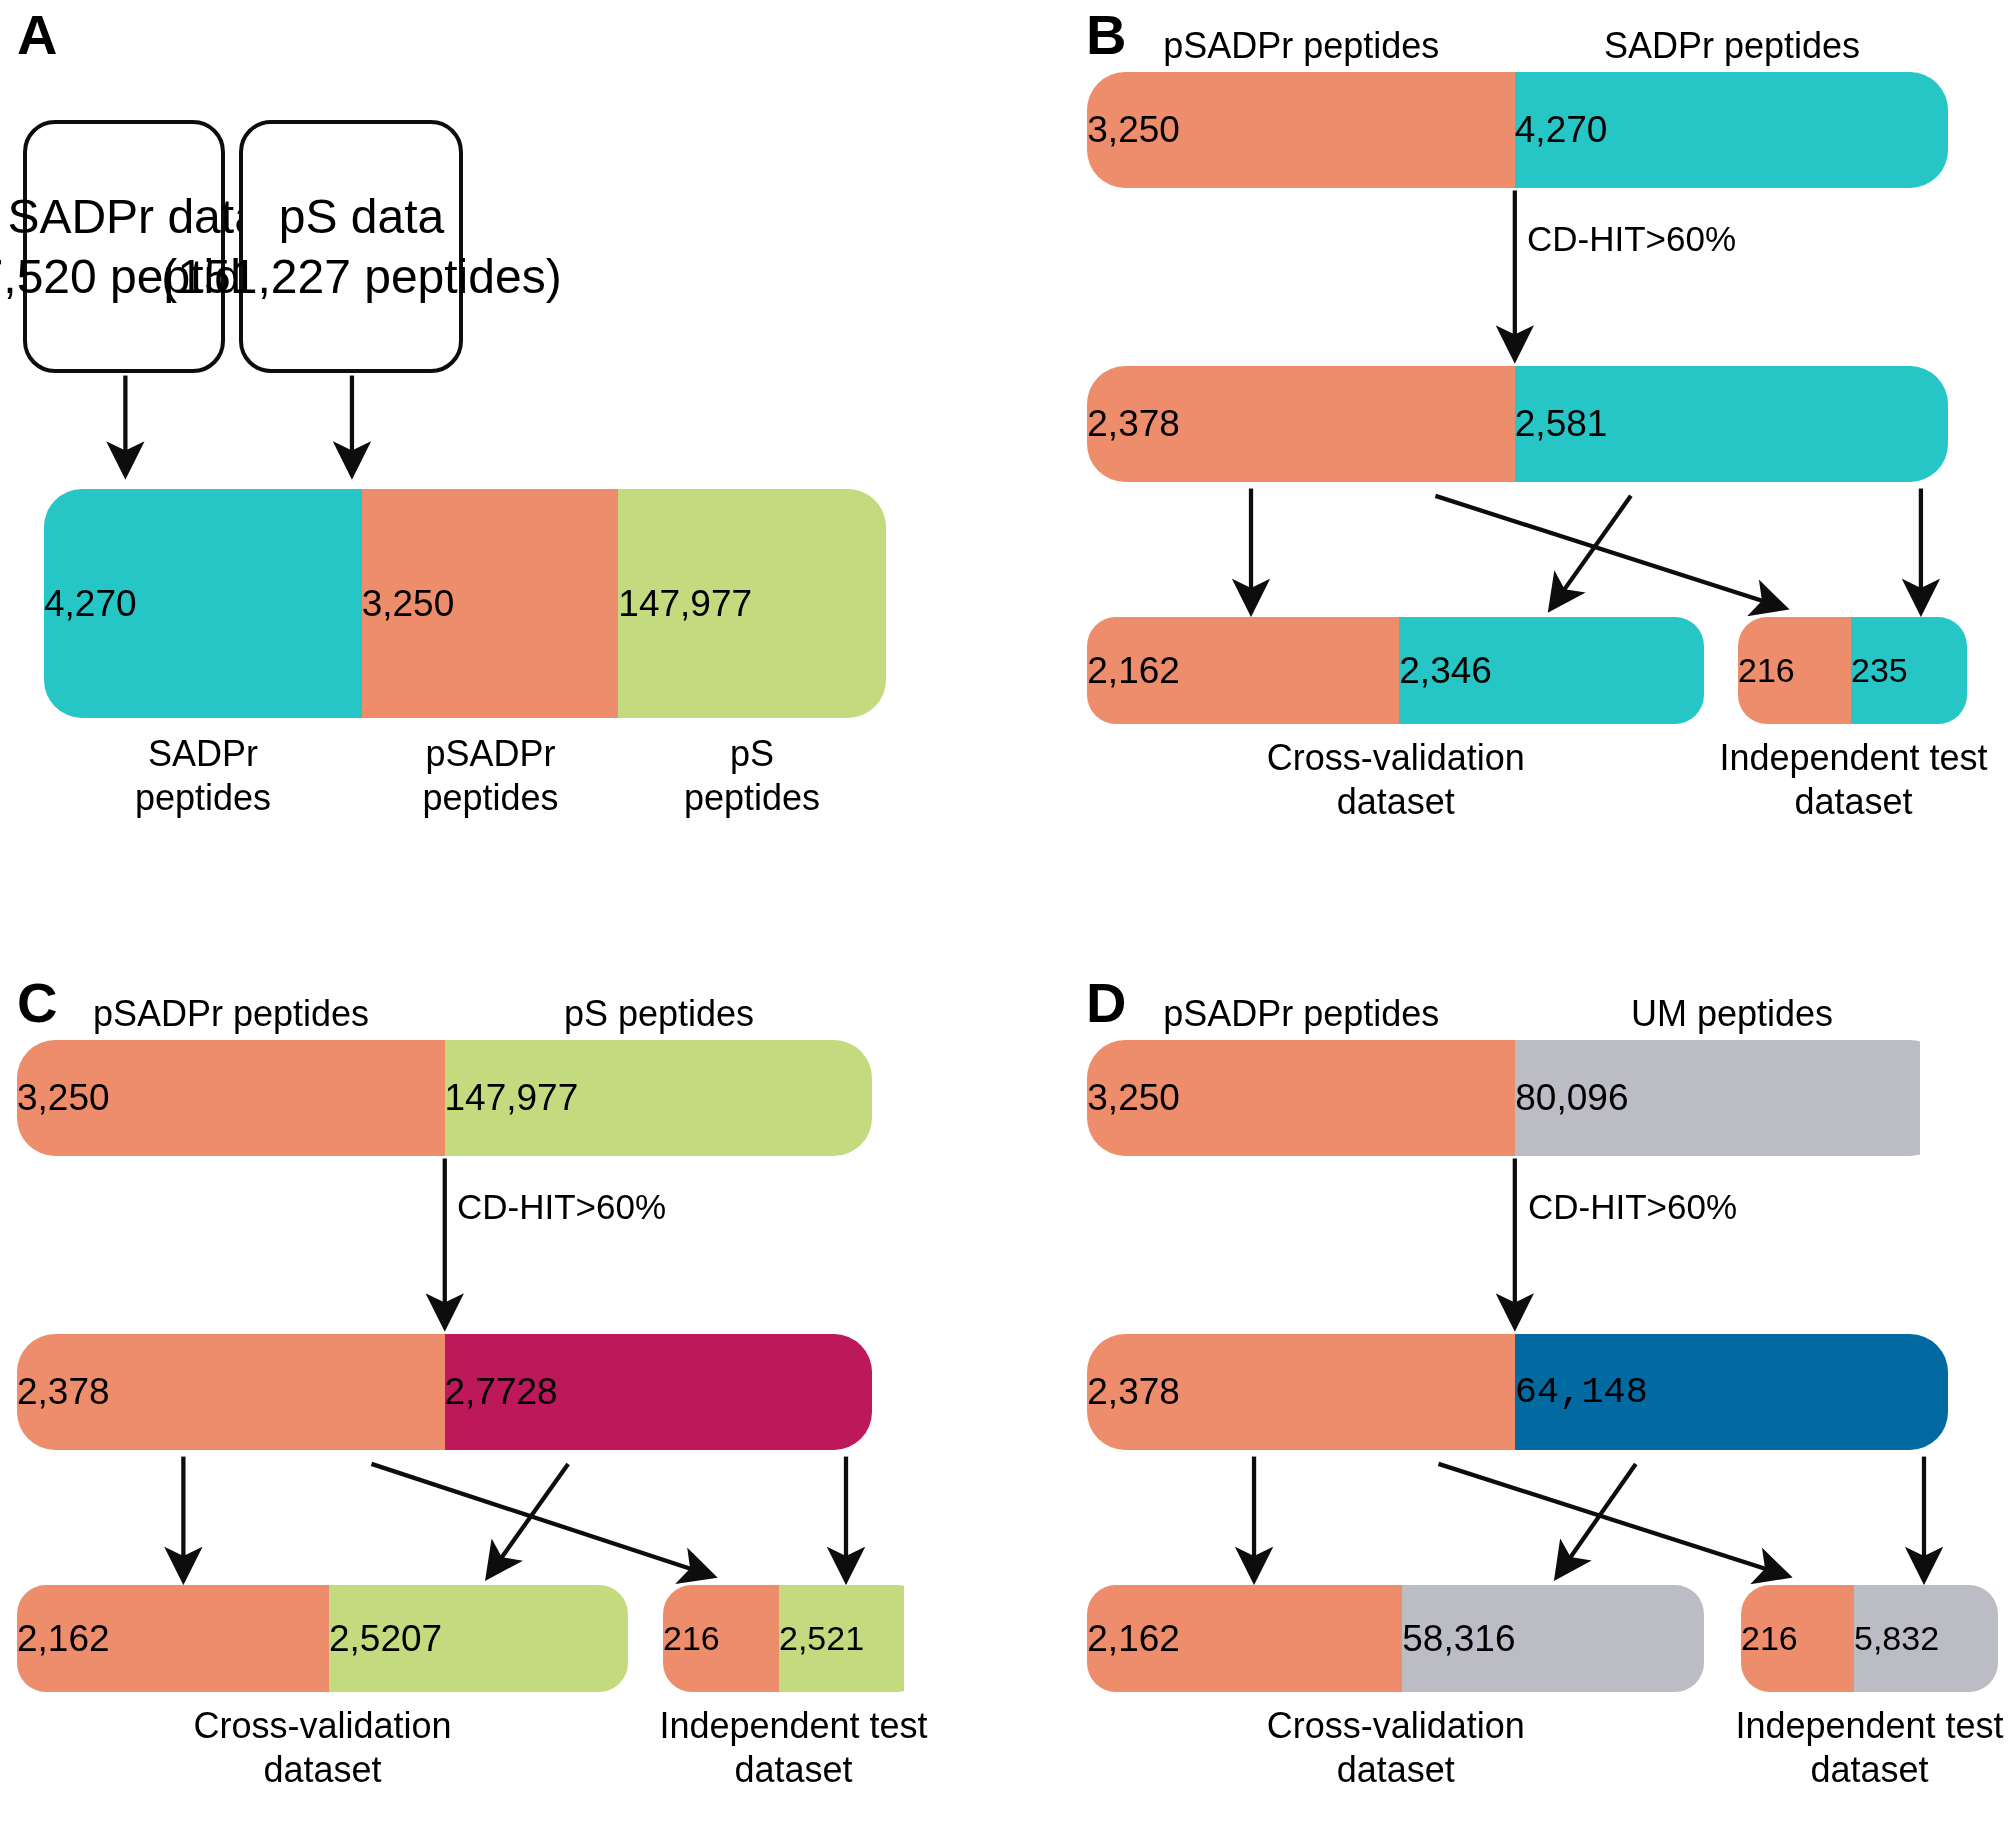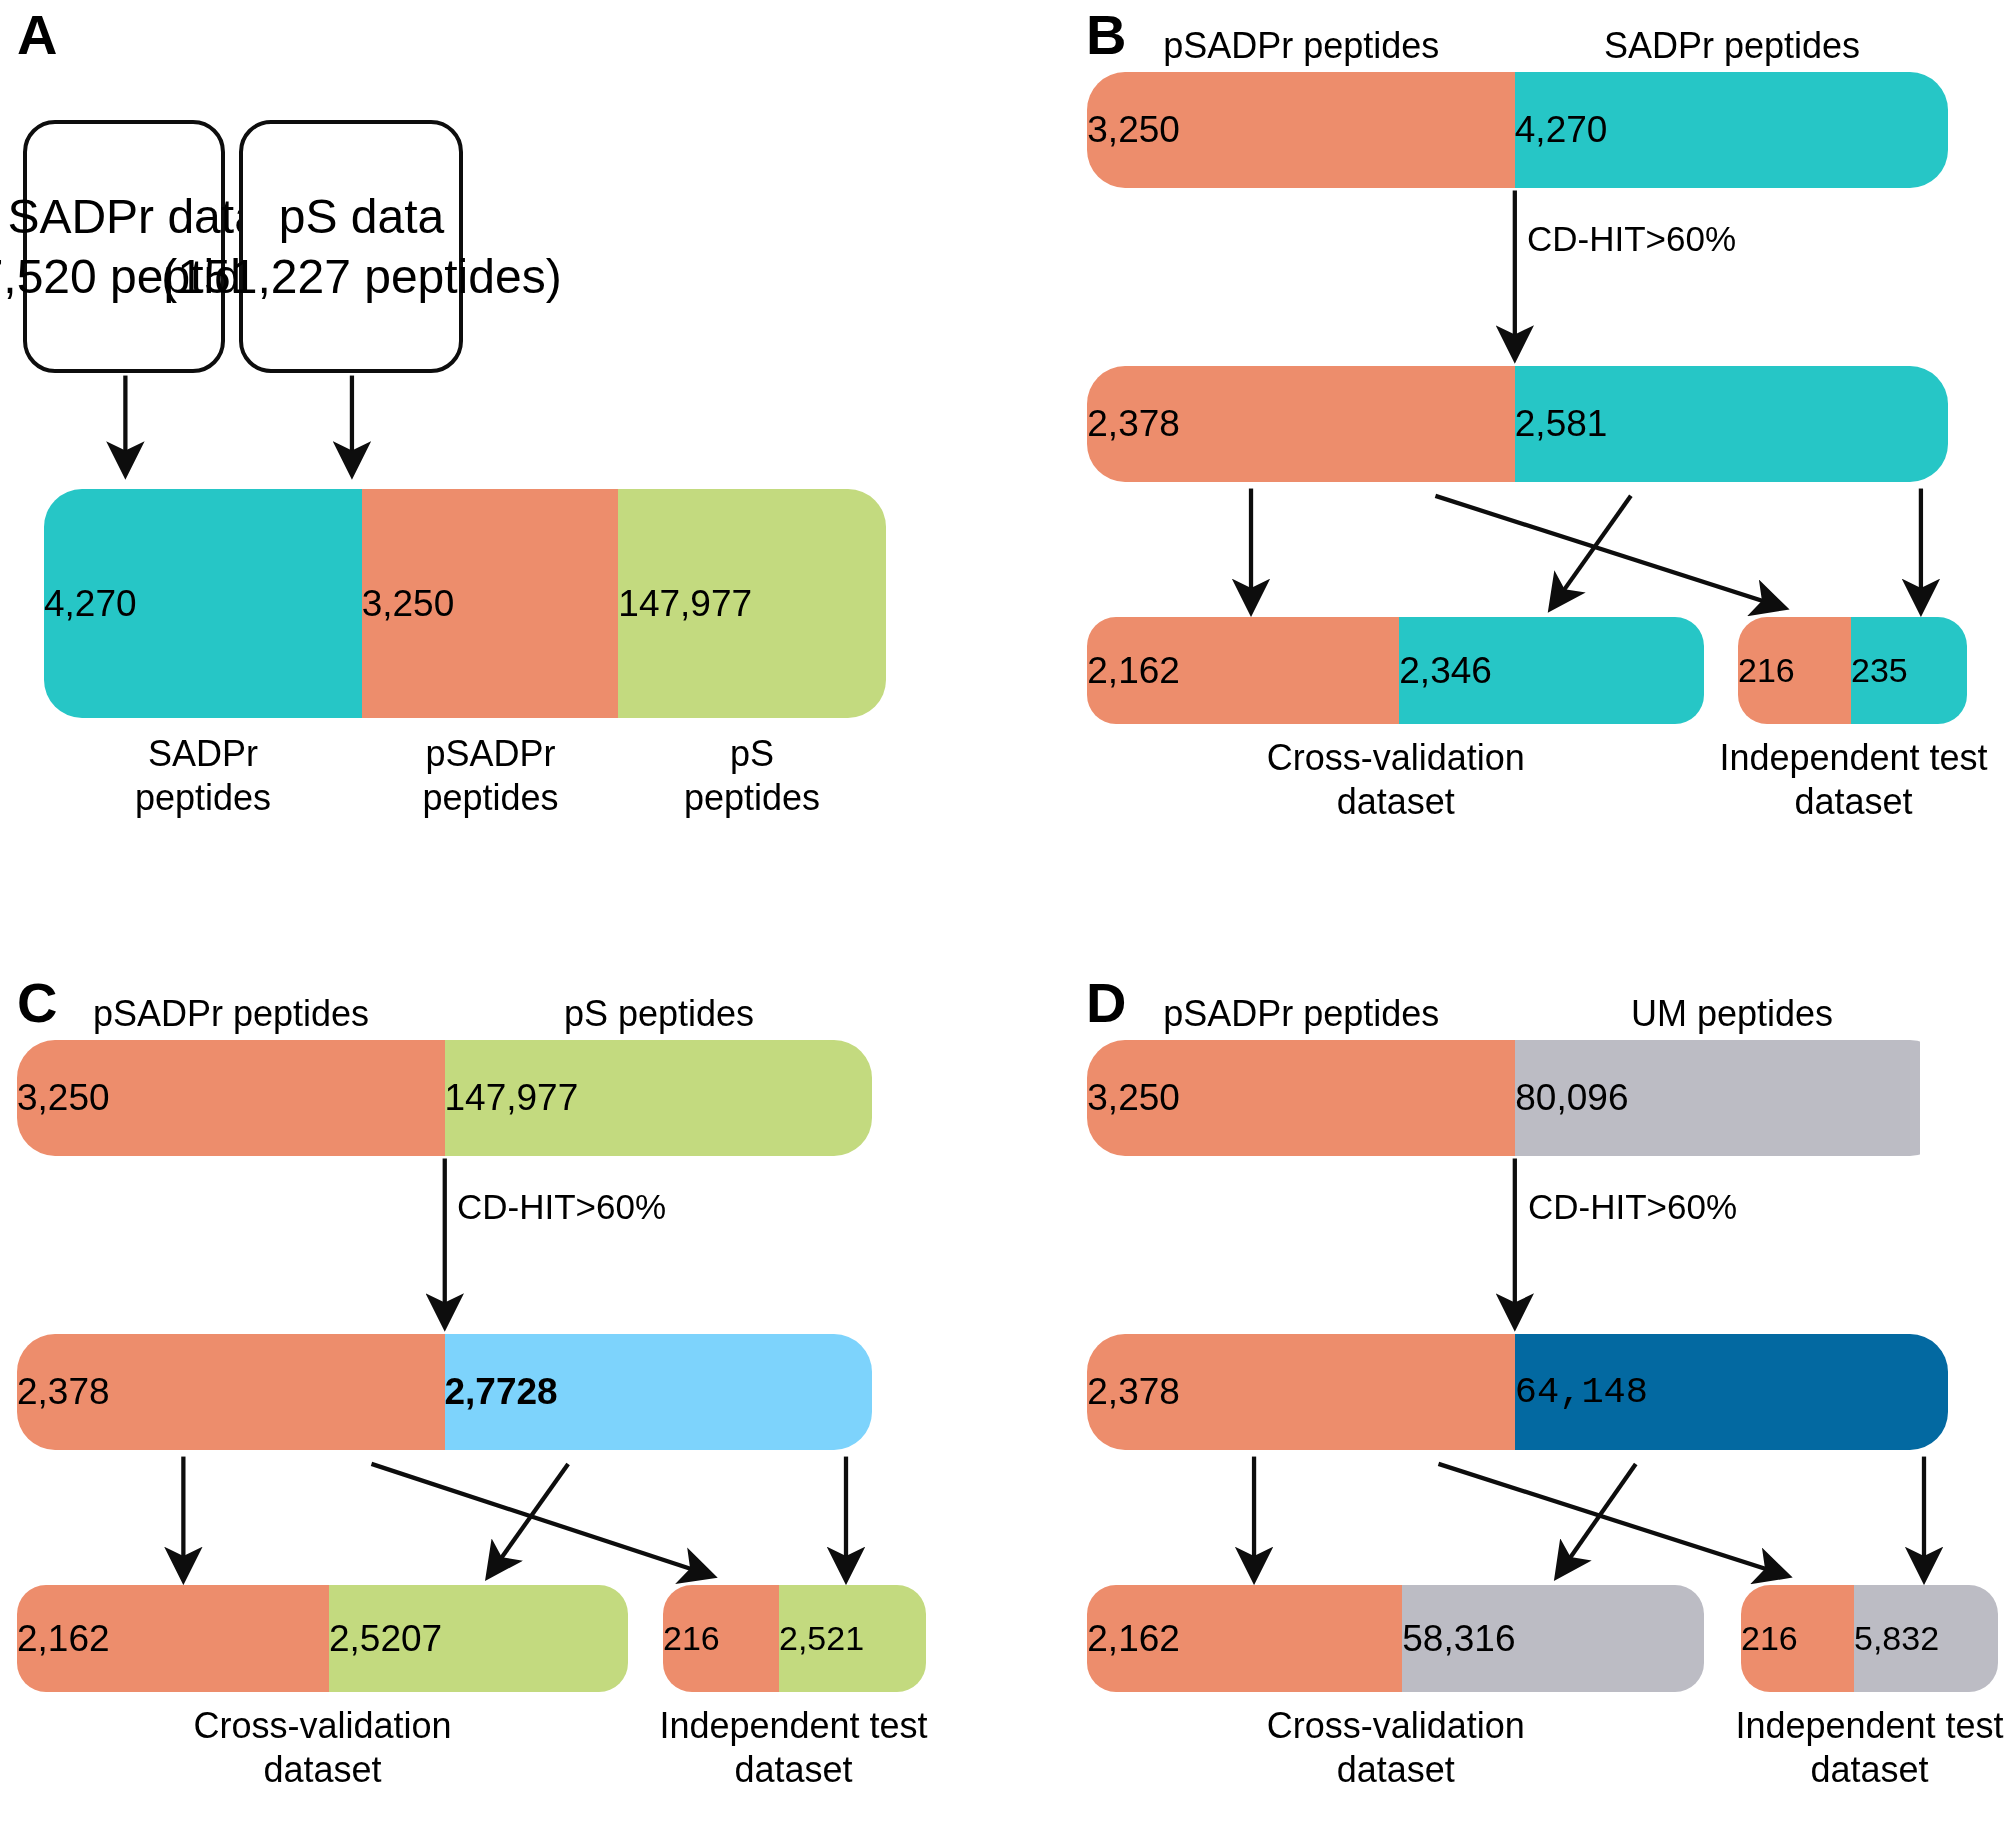--- a/index.html
+++ b/index.html
@@ -213,21 +213,21 @@
       <line x1="1385" y1="800" x2="1385" y2="1000" stroke="#0d0d0d" stroke-width="7" marker-end="url(#ah-c)"></line>
       <line x1="608" y1="812" x2="1165" y2="995" stroke="#0d0d0d" stroke-width="7" marker-end="url(#ah-c)"></line>
       <line x1="930" y1="812" x2="800" y2="995" stroke="#0d0d0d" stroke-width="7" marker-end="url(#ah-c)"></line>
     </svg>
     <div class="cdhit" style="left:457px;top:219px;">CD-HIT&gt;60%</div>
 
     <div class="bar" style="left:17px;top:366px;width:855px;height:116px;">
       <div class="seg" style="width:428px;background:#ed8d6c;">
         <span>2,378</span>
       </div>
-      <div class="seg" style="width:428px;background:#7dd3fc;font-weight:bold;">
+      <div class="seg" style="width:428px;background:#be185d;">
         <span>2,7728</span>
       </div>
     </div>
 
     <div class="bar short" style="left:17px;top:617px;width:611px;height:107px;">
       <div class="seg" style="width:312px;background:#ed8d6c;">
         <span>2,162</span>
       </div>
       <div class="seg" style="width:299px;background:#c3da7f;">
         <span>2,5207</span>
@@ -235,21 +235,21 @@
     </div>
     <div class="cap" style="left:17px;top:736px;width:611px;">
       <div>Cross-validation</div>
       <div>dataset</div>
     </div>
 
     <div class="bar short" style="left:663px;top:617px;width:263px;height:107px;">
       <div class="seg small" style="width:116px;background:#ed8d6c;">
         <span>216</span>
       </div>
-      <div class="seg small" style="width:147px;background:#c3da7f;">
+      <div class="seg small" style="width:125px;background:#c3da7f;">
         <span>2,521</span>
       </div>
     </div>
     <div class="cap" style="left:647px;top:736px;width:293px;">
       <div>Independent test</div>
       <div>dataset</div>
     </div>
   </div>
 
   <div class="panel" style="left:1069px;top:968px;width:946px;height:855px;">

